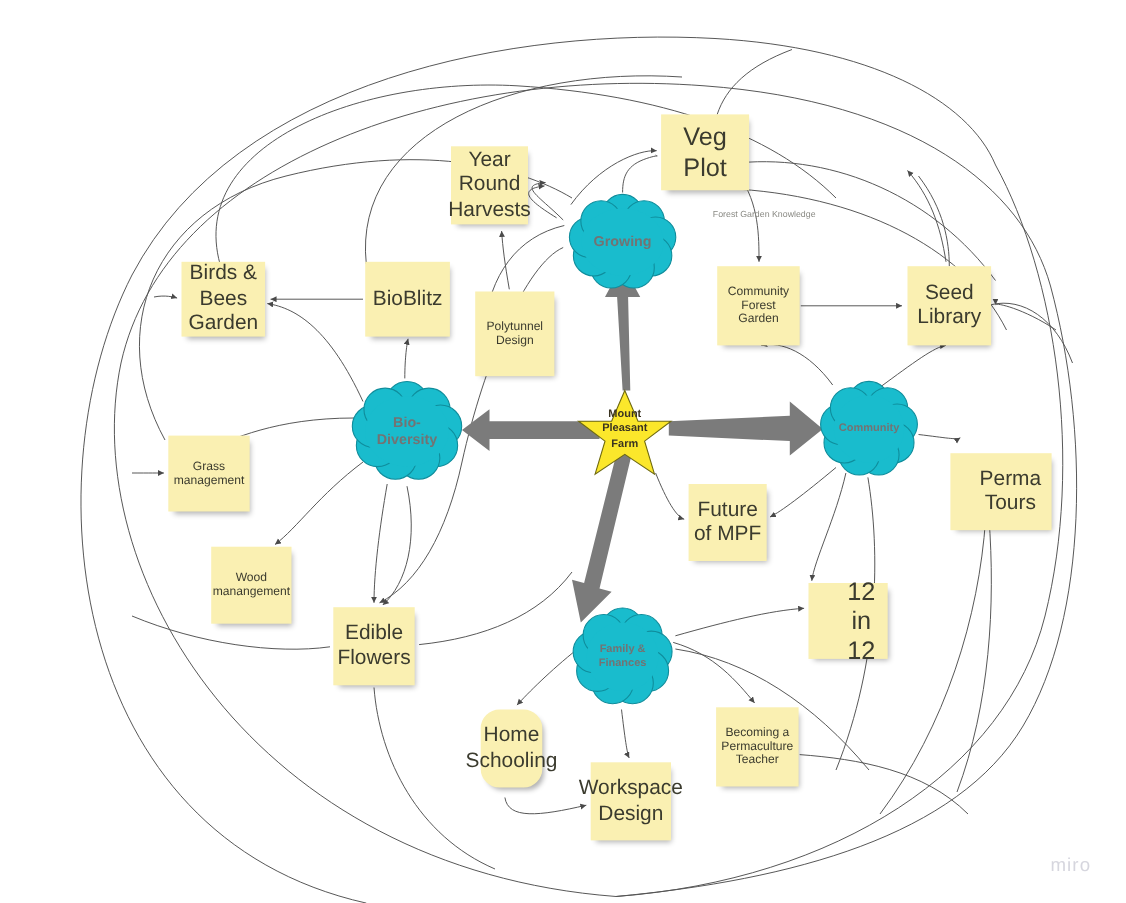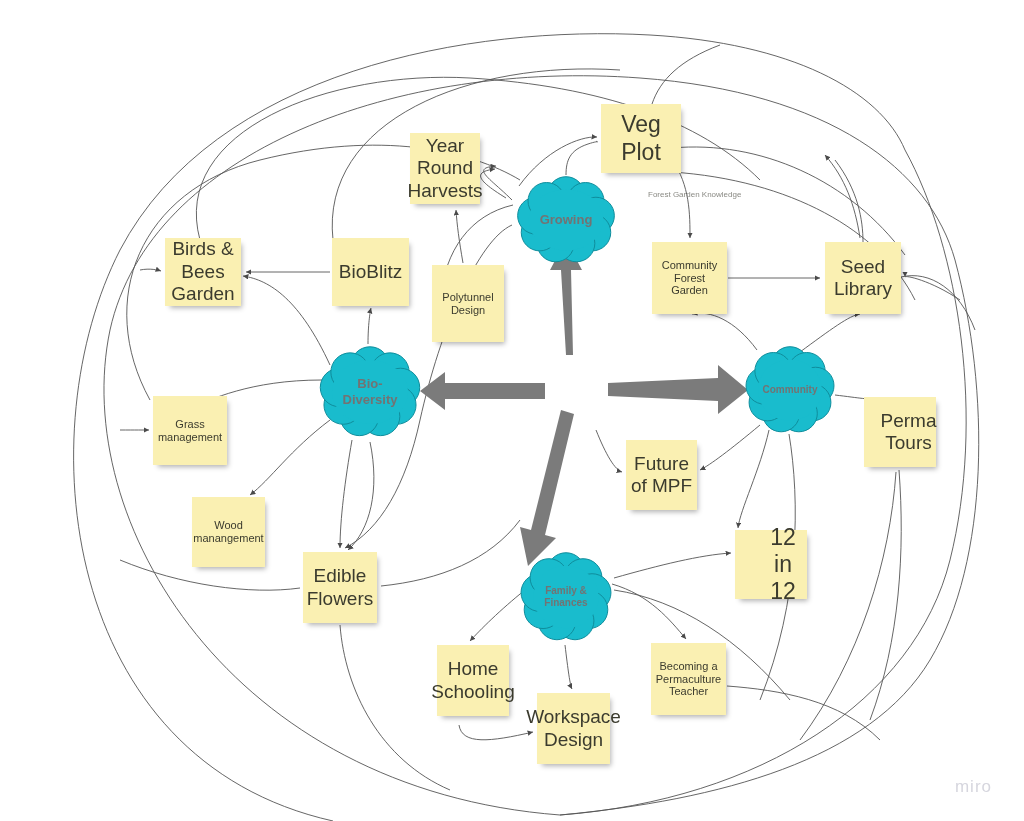--- a/index.html
+++ b/index.html
@@ -143,20 +143,30 @@
     </g>
 
     <g fill="#7b7b7b">
       <path d="M545,383 L445,383 L445,372 L420,391 L445,410 L445,399 L545,399 Z"></path>
       <path d="M608,383 L718,378 L718,365 L748,390 L718,414 L718,401 L608,396 Z"></path>
       <path d="M566,355 L561,270 L550,270 L566,240 L582,270 L571,270 L573,355 Z"></path>
       <path d="M561,410 L531,530 L520,527 L528,566 L556,538 L545,535 L574,414 Z"></path>
     </g>
   </svg>
 
+  <div class="star" style="left:524px;top:352px;width:88px;height:84px;">
+    <svg width="88" height="84" viewBox="0 0 88 84">
+      <polygon points="44,3 56,31 86,31 62,49 71,79 44,61 17,79 26,49 2,31 32,31" fill="#fbe72b" stroke="#6f6a10" stroke-width="1"></polygon>
+    </svg>
+    <div class="lbl">
+      <div>Mount</div>
+      <div>Pleasant</div>
+      <div>Farm</div>
+    </div>
+  </div>
 
   <div id="cloud-host">
       <div class="cloud" style="left: 511px; top: 175px; width: 110px; height: 90px;">
         <svg width="110" height="90" viewBox="0 0 110 90">
           <g>
             <circle cx="55" cy="20.16" r="18.45" fill="#19bccd" stroke="#0f8d9c" stroke-width="1"></circle>
             <circle cx="74.51503183008333" cy="25.971456032924586" r="18.45" fill="#19bccd" stroke="#0f8d9c" stroke-width="1"></circle>
             <circle cx="84.89876338145064" cy="40.68657926675345" r="18.45" fill="#19bccd" stroke="#0f8d9c" stroke-width="1"></circle>
             <circle cx="81.29253125889556" cy="57.419999999999995" r="18.45" fill="#19bccd" stroke="#0f8d9c" stroke-width="1"></circle>
             <circle cx="65.3837315513673" cy="68.34196470032197" r="18.45" fill="#19bccd" stroke="#0f8d9c" stroke-width="1"></circle>
@@ -276,21 +286,21 @@
           <div>Seed</div>
           <div>Library</div>
         </div>
       </div>
       <div class="note sm" style="left: 153px; top: 396px; width: 74px; height: 69px;">
         <div>
           <div>Grass</div>
           <div>management</div>
         </div>
       </div>
-      <div class="note md" style="left: 864px; top: 397px; width: 72px; height: 70px; padding-left: 21px;">
+      <div class="note md" style="left: 864px; top: 412px; width: 92px; height: 70px; padding-left: 21px;">
         <div>
           <div>Perma</div>
           <div>Tours</div>
         </div>
       </div>
       <div class="note md" style="left: 626px; top: 440px; width: 71px; height: 70px;">
         <div>
           <div>Future</div>
           <div>of MPF</div>
         </div>
@@ -306,21 +316,21 @@
           <div>12 in</div>
           <div>12</div>
         </div>
       </div>
       <div class="note md" style="left: 303px; top: 552px; width: 74px; height: 71px;">
         <div>
           <div>Edible</div>
           <div>Flowers</div>
         </div>
       </div>
-      <div class="note md" style="left: 437px; top: 645px; width: 72px; height: 71px;">
+      <div class="note md" style="left: 437px; top: 645px; width: 56px; height: 71px; border-radius: 17px;">
         <div>
           <div>Home</div>
           <div>Schooling</div>
         </div>
       </div>
       <div class="note sm" style="left: 651px; top: 643px; width: 75px; height: 72px;">
         <div>
           <div>Becoming a</div>
           <div>Permaculture</div>
           <div>Teacher</div>

